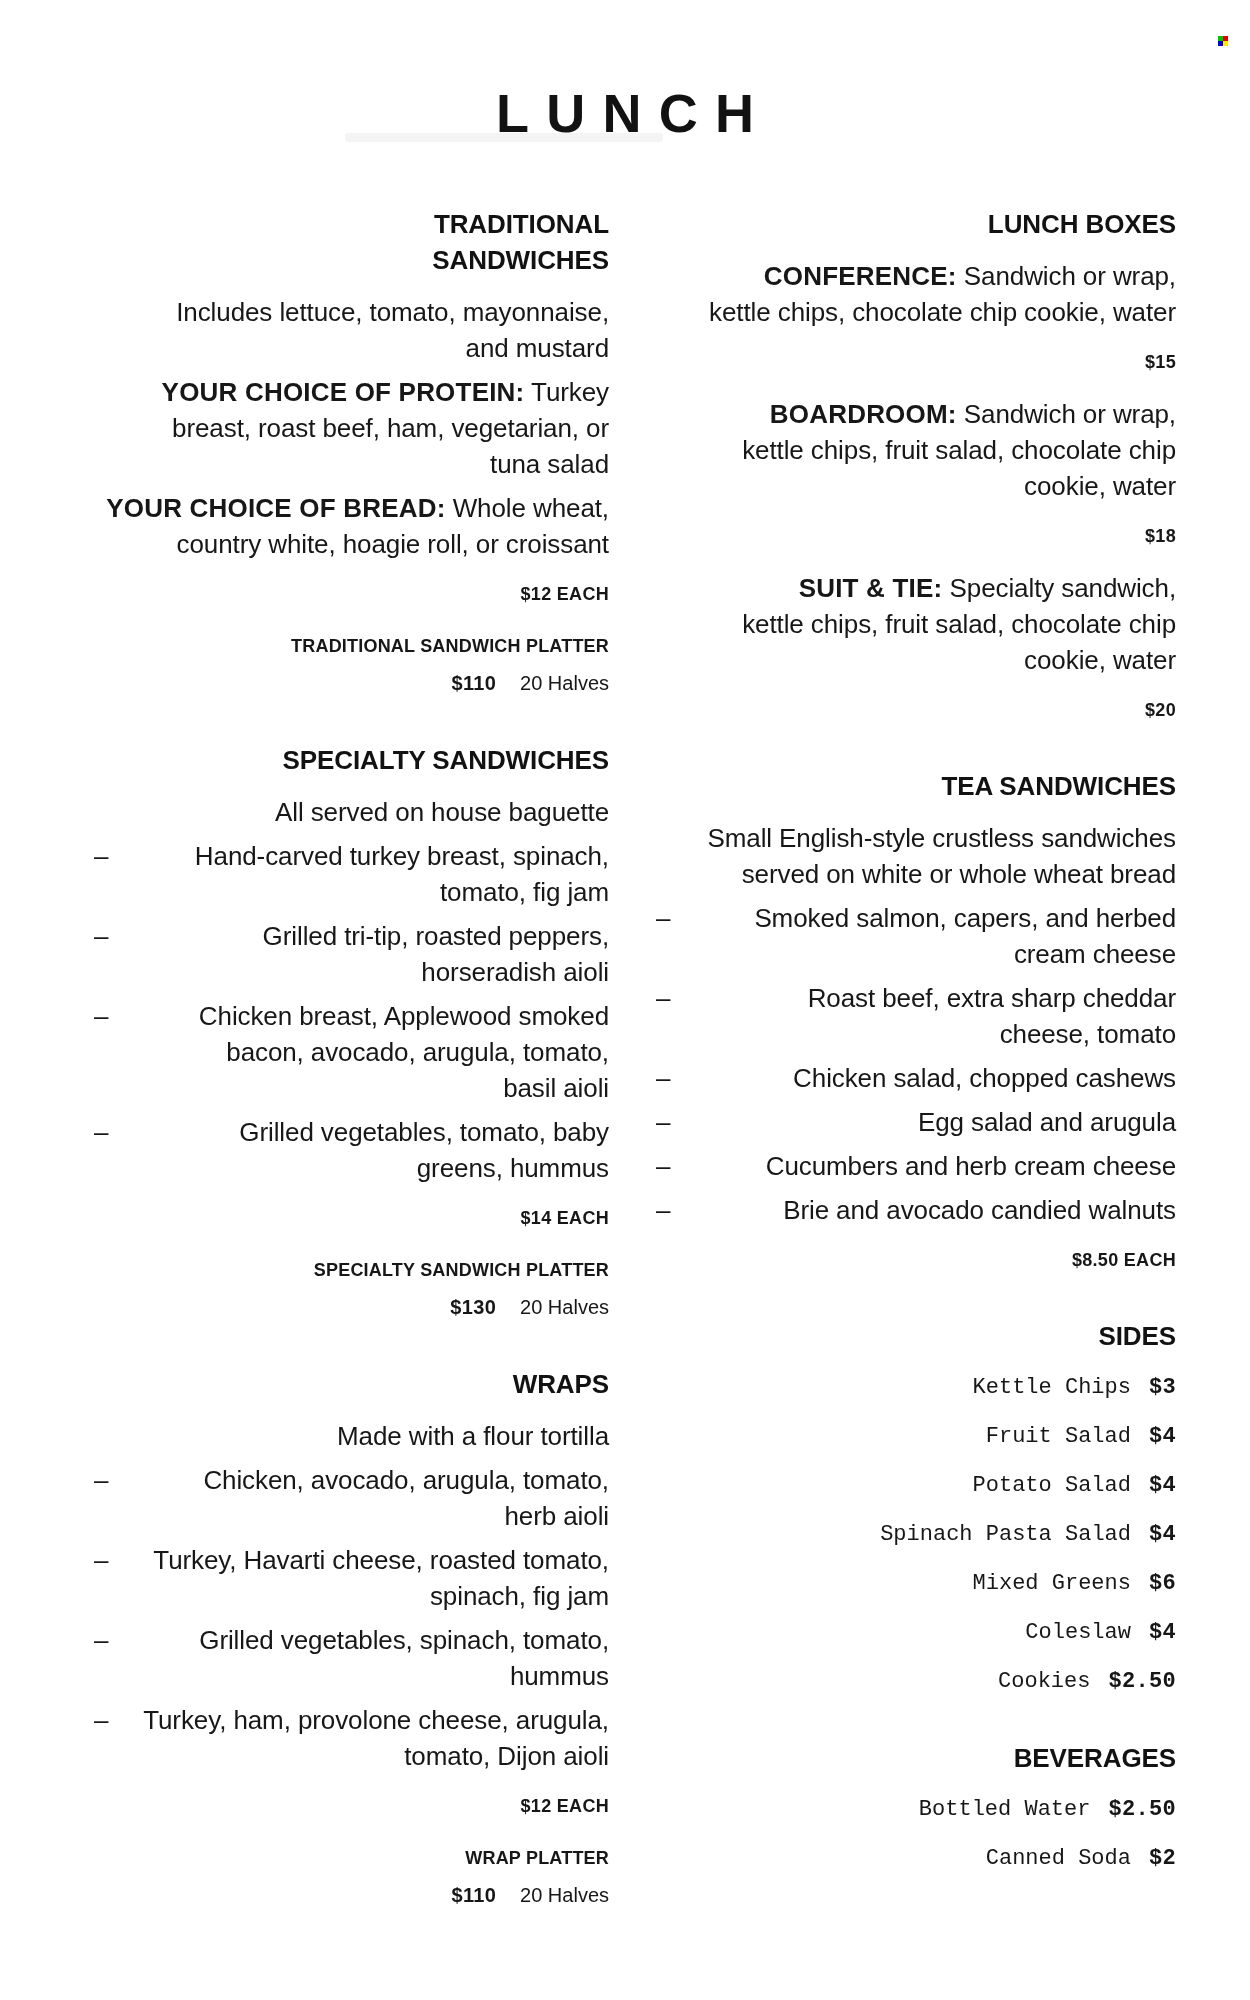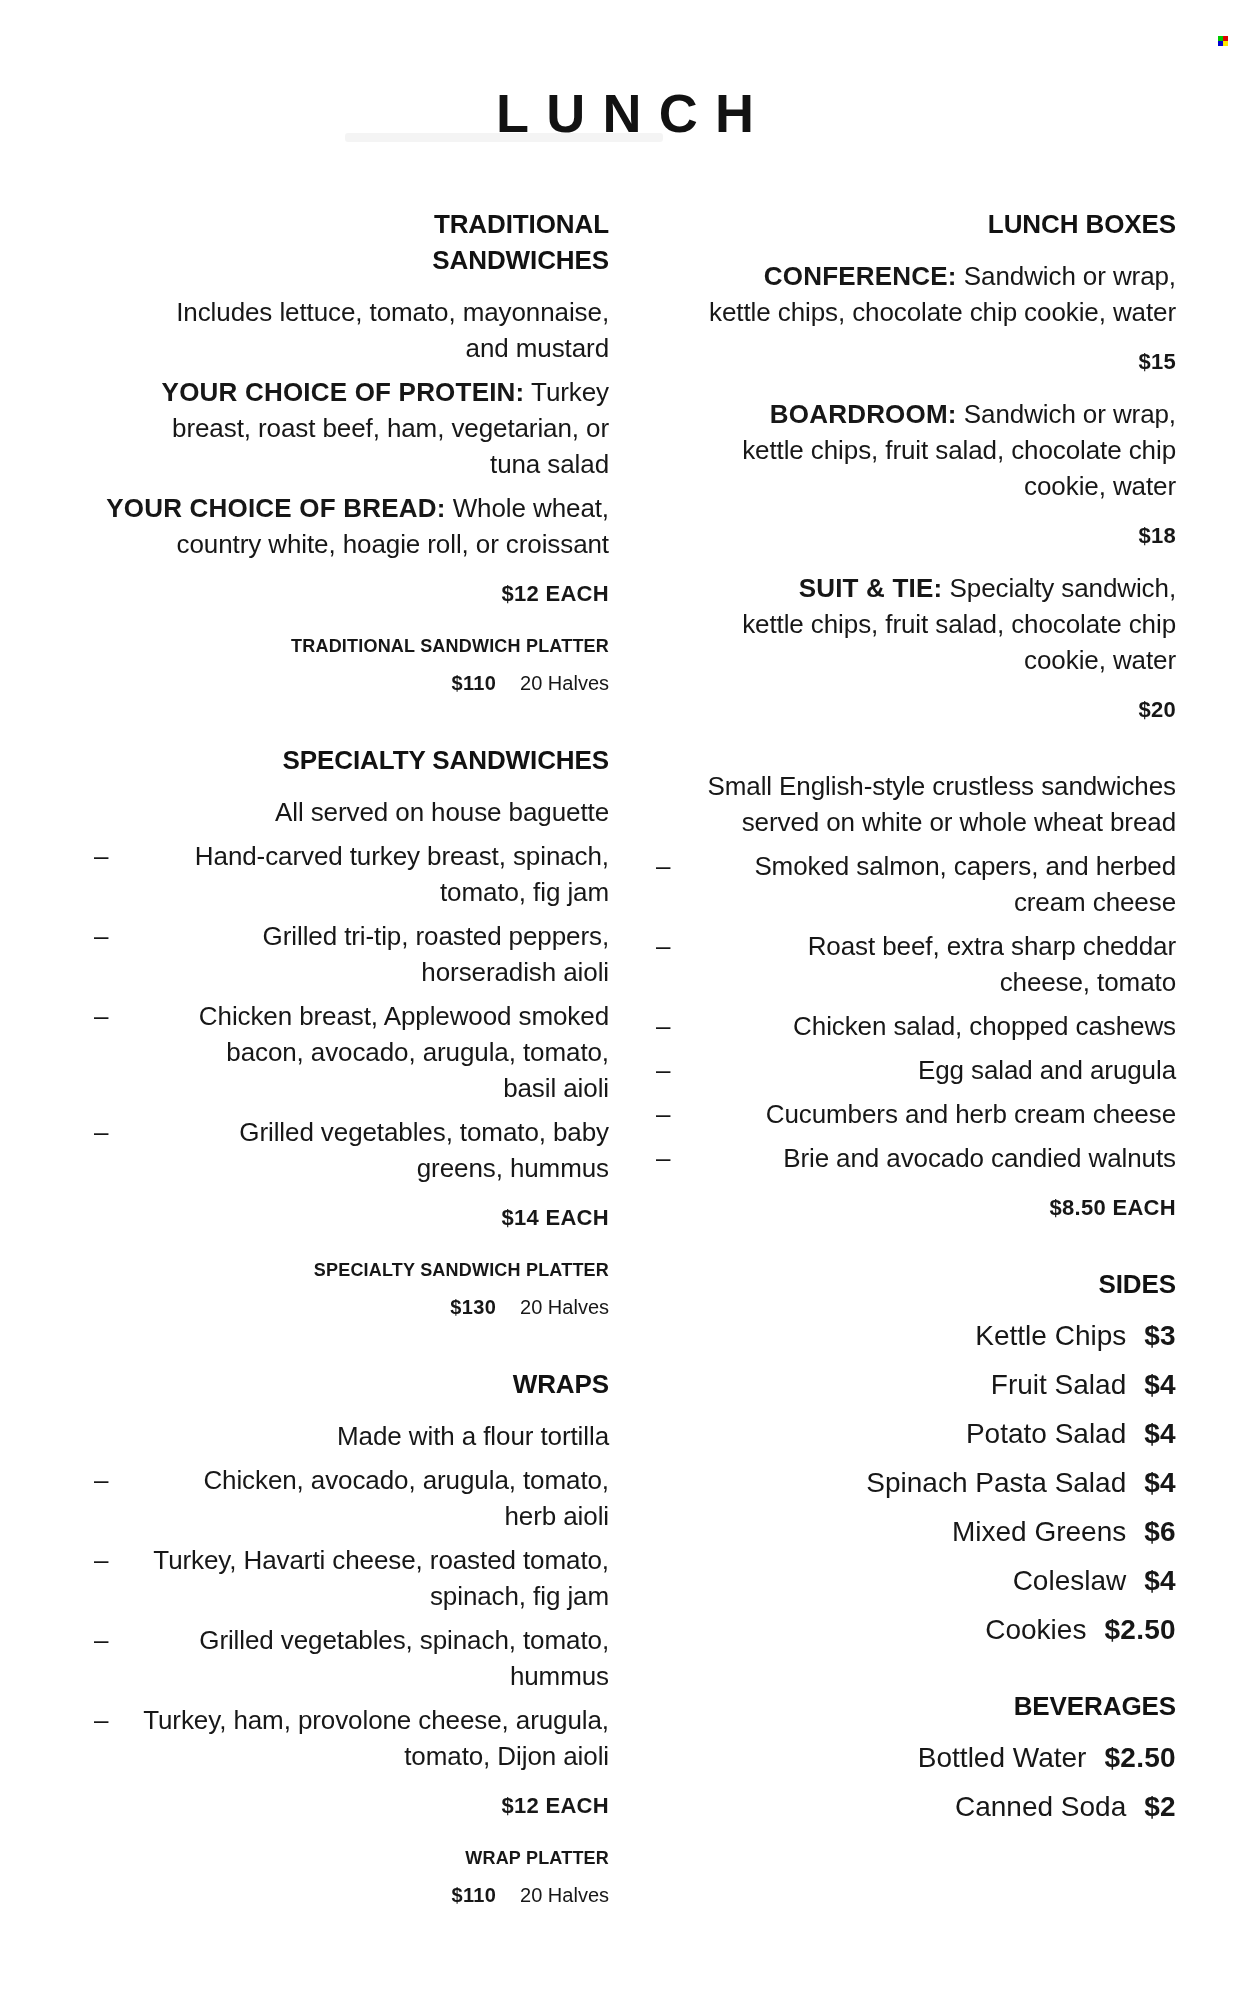--- a/index.html
+++ b/index.html
@@ -53,35 +53,35 @@
   
   .line{line-height:36px;white-space:nowrap;font-size:26px;letter-spacing:-0.1px;}
   .para{margin:0 0 8px 0;}
   .para .lead{font-weight:700;letter-spacing:0.2px;}
 
   .bullet{margin:0 0 8px 0;}
   .bullet .line{padding-left:26px;position:relative;}
   .bullet .dash{position:absolute;left:0;top:0;}
 
   .price{
-    font-weight:700;font-size:22px;line-height:36px;
+    font-weight:700;font-size:18px;line-height:36px;
     letter-spacing:0.3px;
     margin:14px 0 16px 0;white-space:nowrap;
   }
 
   .platter{margin-top:16px;}
   .platter-name{
     font-weight:700;font-size:18px;line-height:36px;
     letter-spacing:0.2px;white-space:nowrap;
   }
   .platter-row{line-height:38px;font-size:20px;white-space:nowrap;}
   .platter-price{font-weight:700;letter-spacing:0.3px;}
   .platter-note{margin-left:24px;}
 
-  .side-item{line-height:36px;font-size:28px;margin-bottom:13px;white-space:nowrap;}
+  .side-item{line-height:36px;font-size:22px;margin-bottom:13px;white-space:nowrap;font-family:Liberation Mono, monospace;}
   .side-price{font-weight:700;margin-left:18px;letter-spacing:0.3px;}
 </style>
 </head>
 <body>
 
 <div class="page">
 
   <div class="page-title">LUNCH</div>
 
   <div class="ghost" style="left:345px;top:133px;width:318px;height:9px;opacity:0.55;"></div>
@@ -195,20 +195,23 @@
         </div>
         <div class="price">$18</div>
         <div class="para">
           <div class="line"><span class="lead">SUIT &amp; TIE:</span><span class="txt"> Specialty sandwich,</span></div>
           <div class="line"><span class="txt">kettle chips, fruit salad, chocolate chip</span></div>
           <div class="line"><span class="txt">cookie, water</span></div>
         </div>
         <div class="price">$20</div>
       </section>
       <section class="menu-section">
+        <h2 class="section-title">
+          <div class="line">TEA SANDWICHES</div>
+        </h2>
         <div class="para">
           <div class="line"><span class="txt">Small English-style crustless sandwiches</span></div>
           <div class="line"><span class="txt">served on white or whole wheat bread</span></div>
         </div>
         <div class="bullet">
           <div class="line"><span class="dash">–</span><span class="txt">Smoked salmon, capers, and herbed</span></div>
           <div class="line"><span class="txt">cream cheese</span></div>
         </div>
         <div class="bullet">
           <div class="line"><span class="dash">–</span><span class="txt">Roast beef, extra sharp cheddar</span></div>

